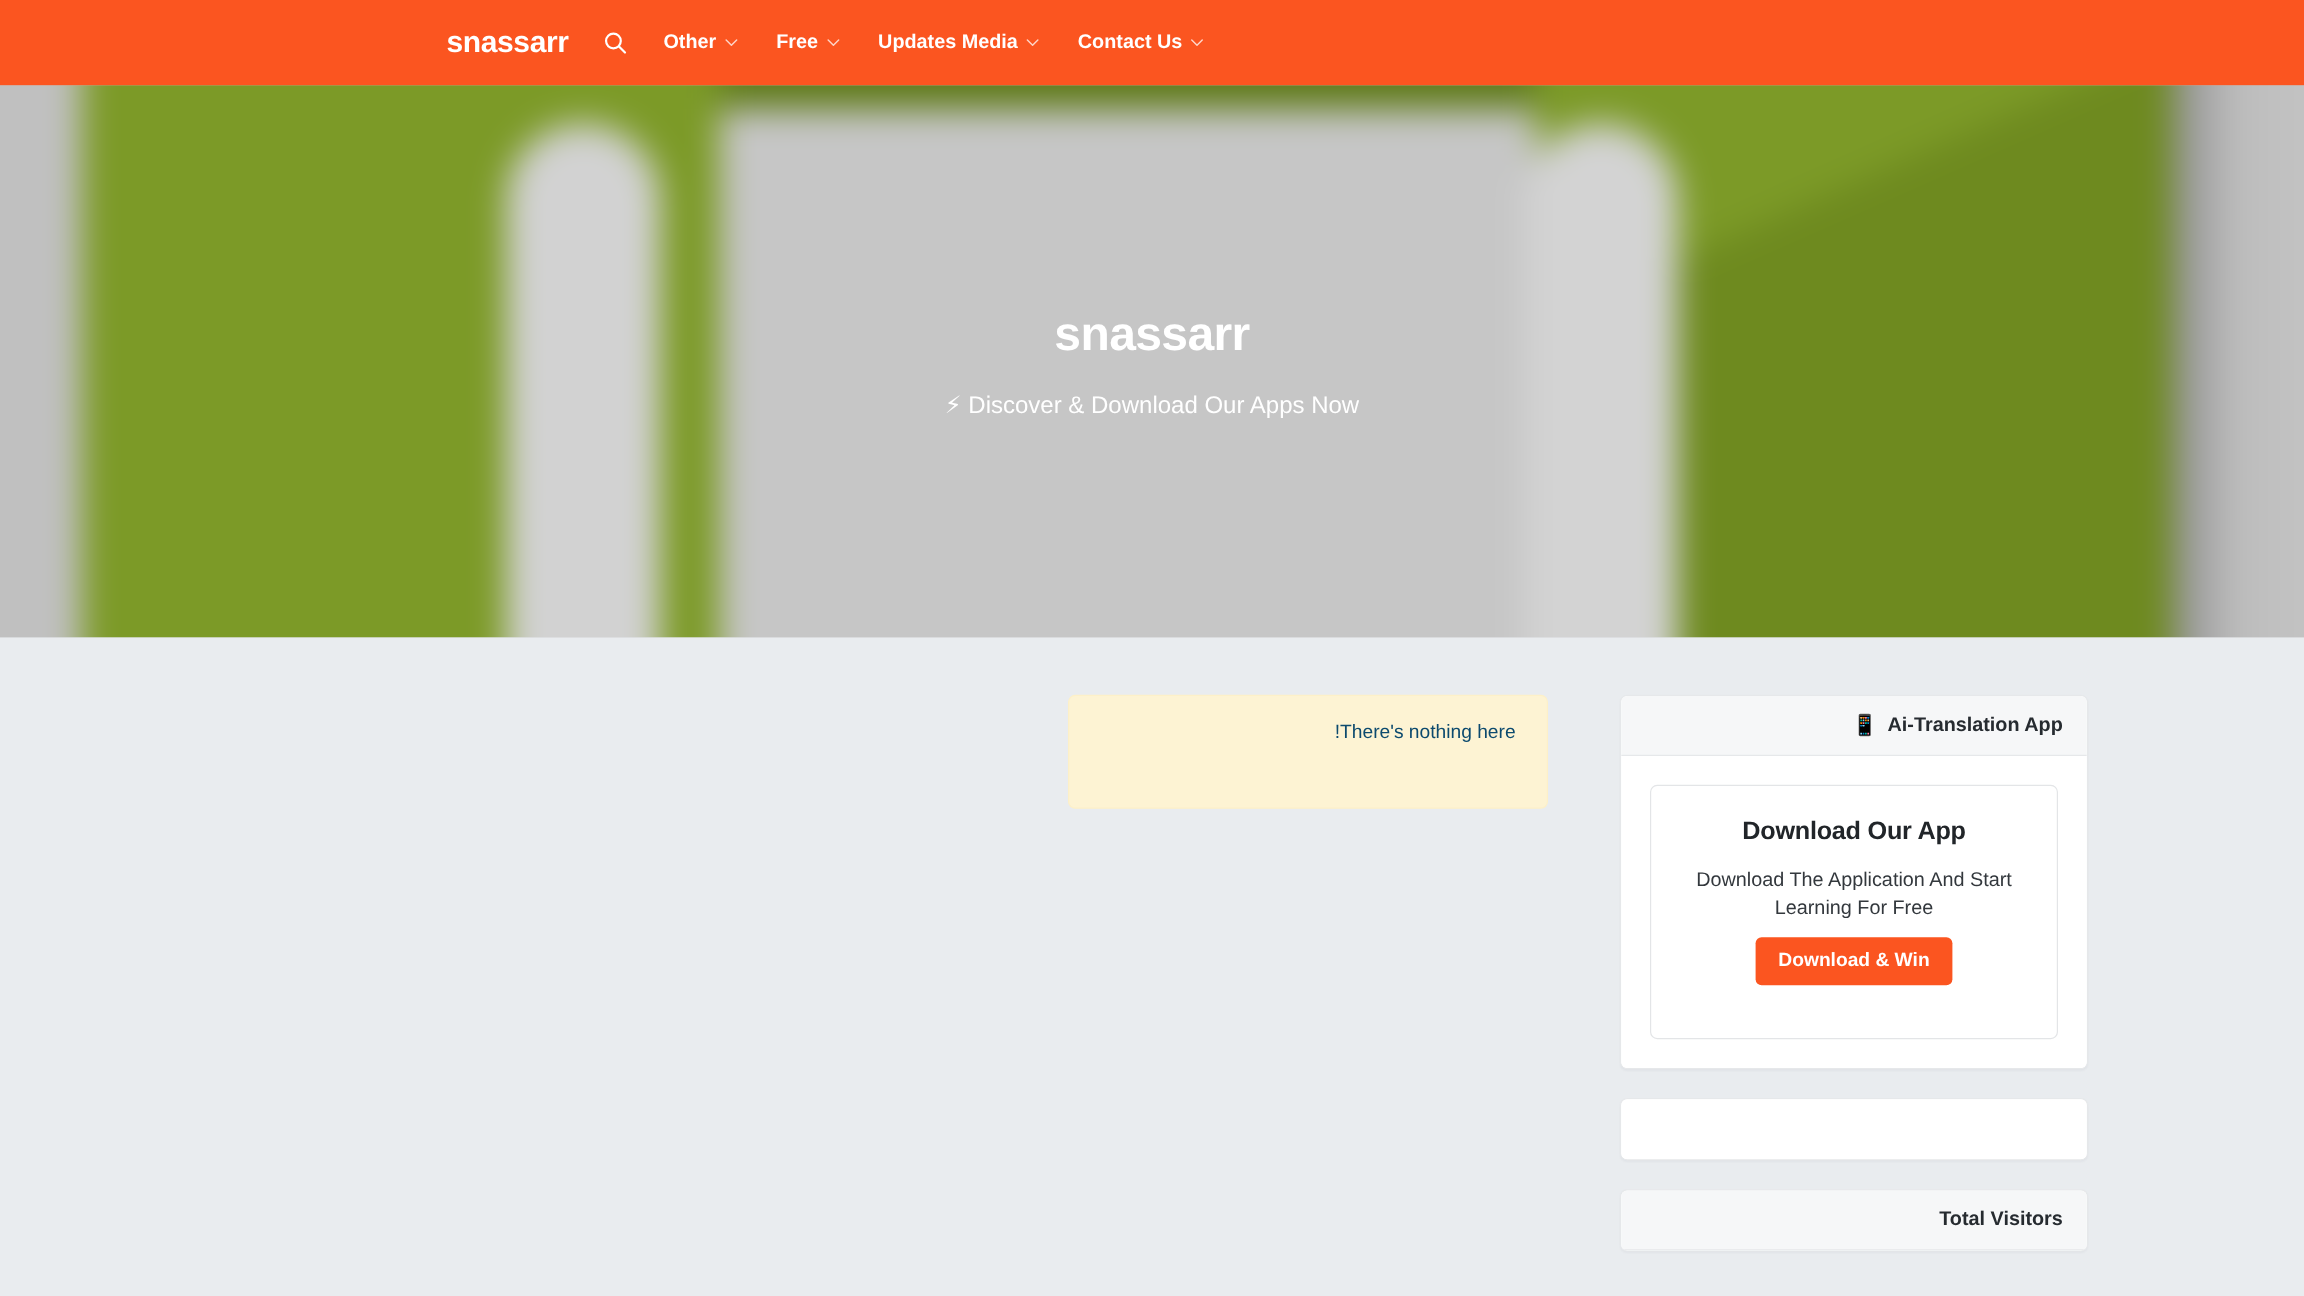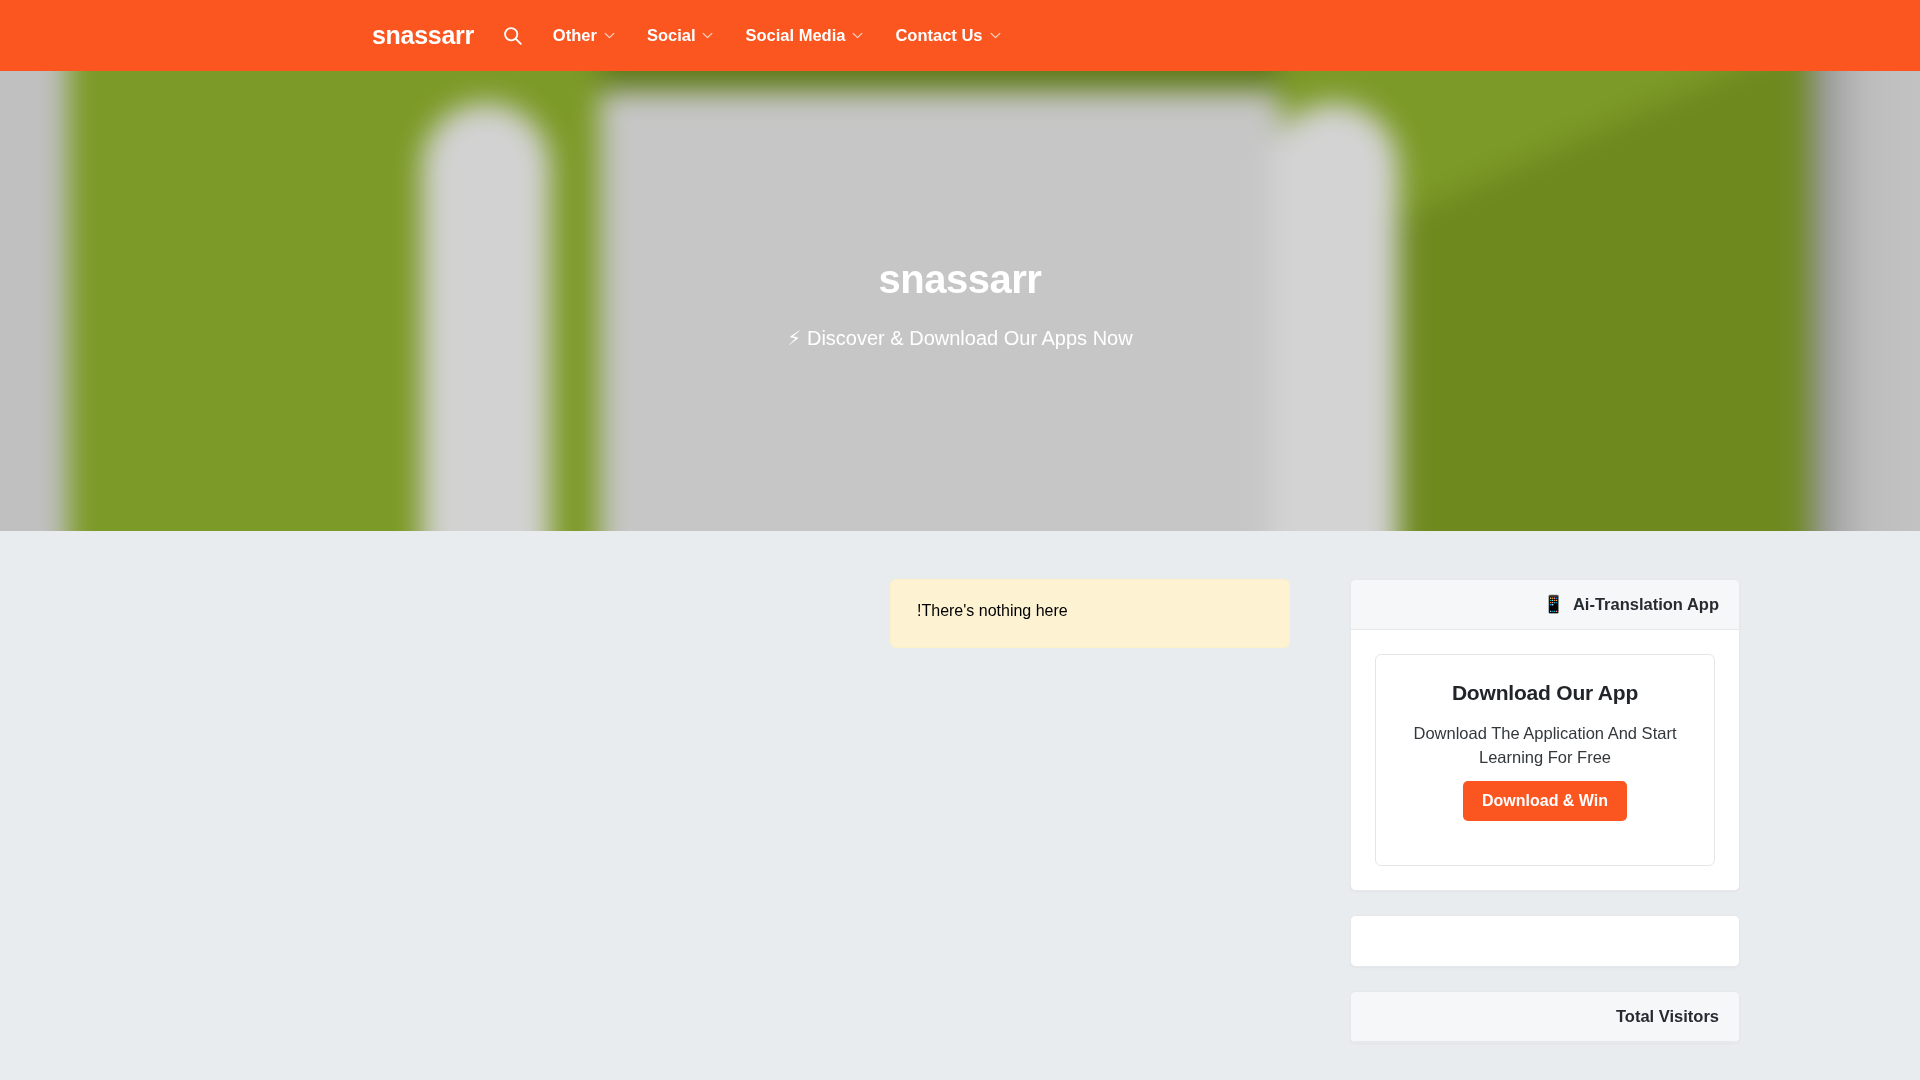--- a/index.html
+++ b/index.html
@@ -184,29 +184,29 @@
     flex: 0 0 390px;
   }
   .main-col {
     flex: 1 1 auto;
     padding-left: 0;
     padding-right: 60px;
   }
 
   .alert-empty {
     background: #fdf3d3;
-    color: #000000;
+    color: #0c4a6e;
     border: 1px solid #fdf0c8;
     border-radius: 6px;
     padding: 22px 26px;
     font-size: 16px;
-    height: 69px;
+    height: 95px;
     width: 400px;
     margin-right: 0;
-    text-align: left;
+    text-align: right;
   }
 
   
   .card {
     background: #ffffff;
     border: 1px solid #e6e8ea;
     border-radius: 6px;
     box-shadow: 0 1px 2px rgba(16,24,40,.04);
     margin-bottom: 24px;
     overflow: hidden;
@@ -289,32 +289,32 @@
         <span class="caret">
           <svg width="11" height="7" viewBox="0 0 12 8" fill="none" stroke="currentColor" stroke-width="1.4" stroke-linecap="round" stroke-linejoin="round">
               <polyline points="1,1.5 6,6.5 11,1.5"></polyline>
             </svg>
         </span>
       </a>
     </li>
 
     <li>
       <a class="nav-link" href="#">
-        <span>Social</span>
+        <span>Free</span>
         <span class="caret">
           <svg width="11" height="7" viewBox="0 0 12 8" fill="none" stroke="currentColor" stroke-width="1.4" stroke-linecap="round" stroke-linejoin="round">
               <polyline points="1,1.5 6,6.5 11,1.5"></polyline>
             </svg>
         </span>
       </a>
     </li>
 
     <li>
       <a class="nav-link" href="#">
-        <span>Social Media</span>
+        <span>Updates Media</span>
         <span class="caret">
           <svg width="11" height="7" viewBox="0 0 12 8" fill="none" stroke="currentColor" stroke-width="1.4" stroke-linecap="round" stroke-linejoin="round">
               <polyline points="1,1.5 6,6.5 11,1.5"></polyline>
             </svg>
         </span>
       </a>
     </li>
 
     <li>
       <a class="nav-link" href="#">

